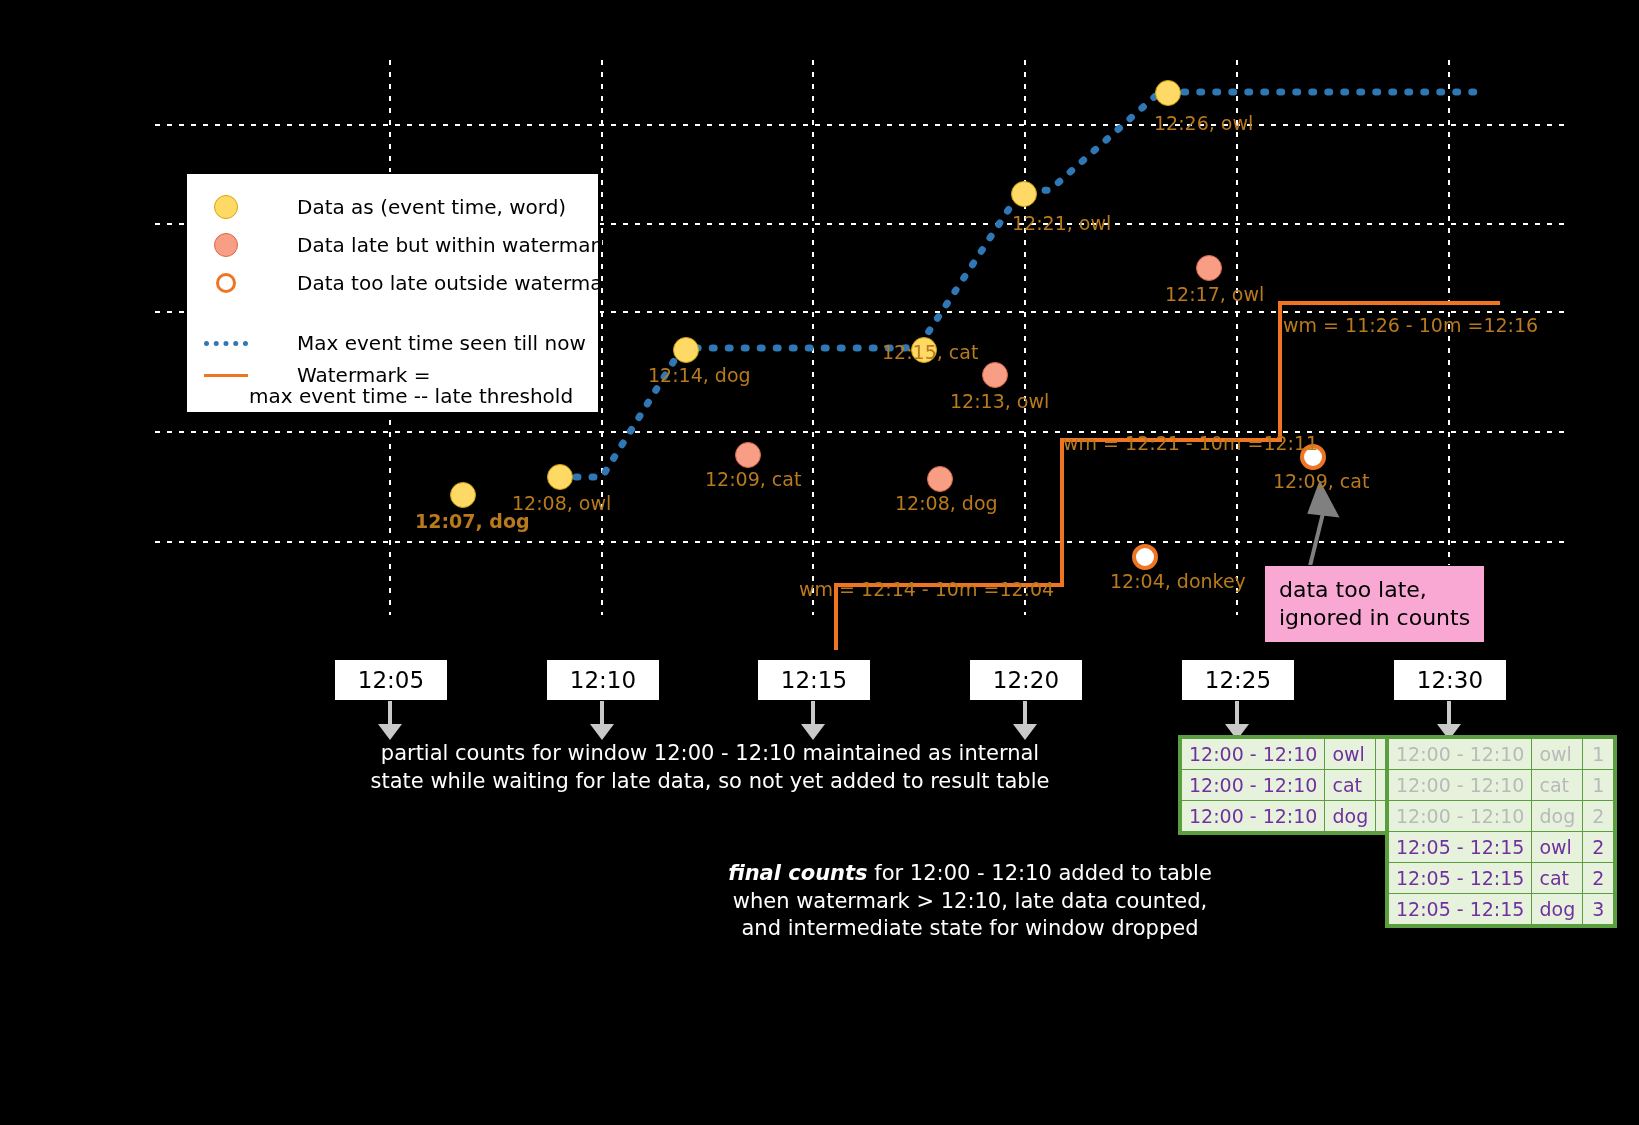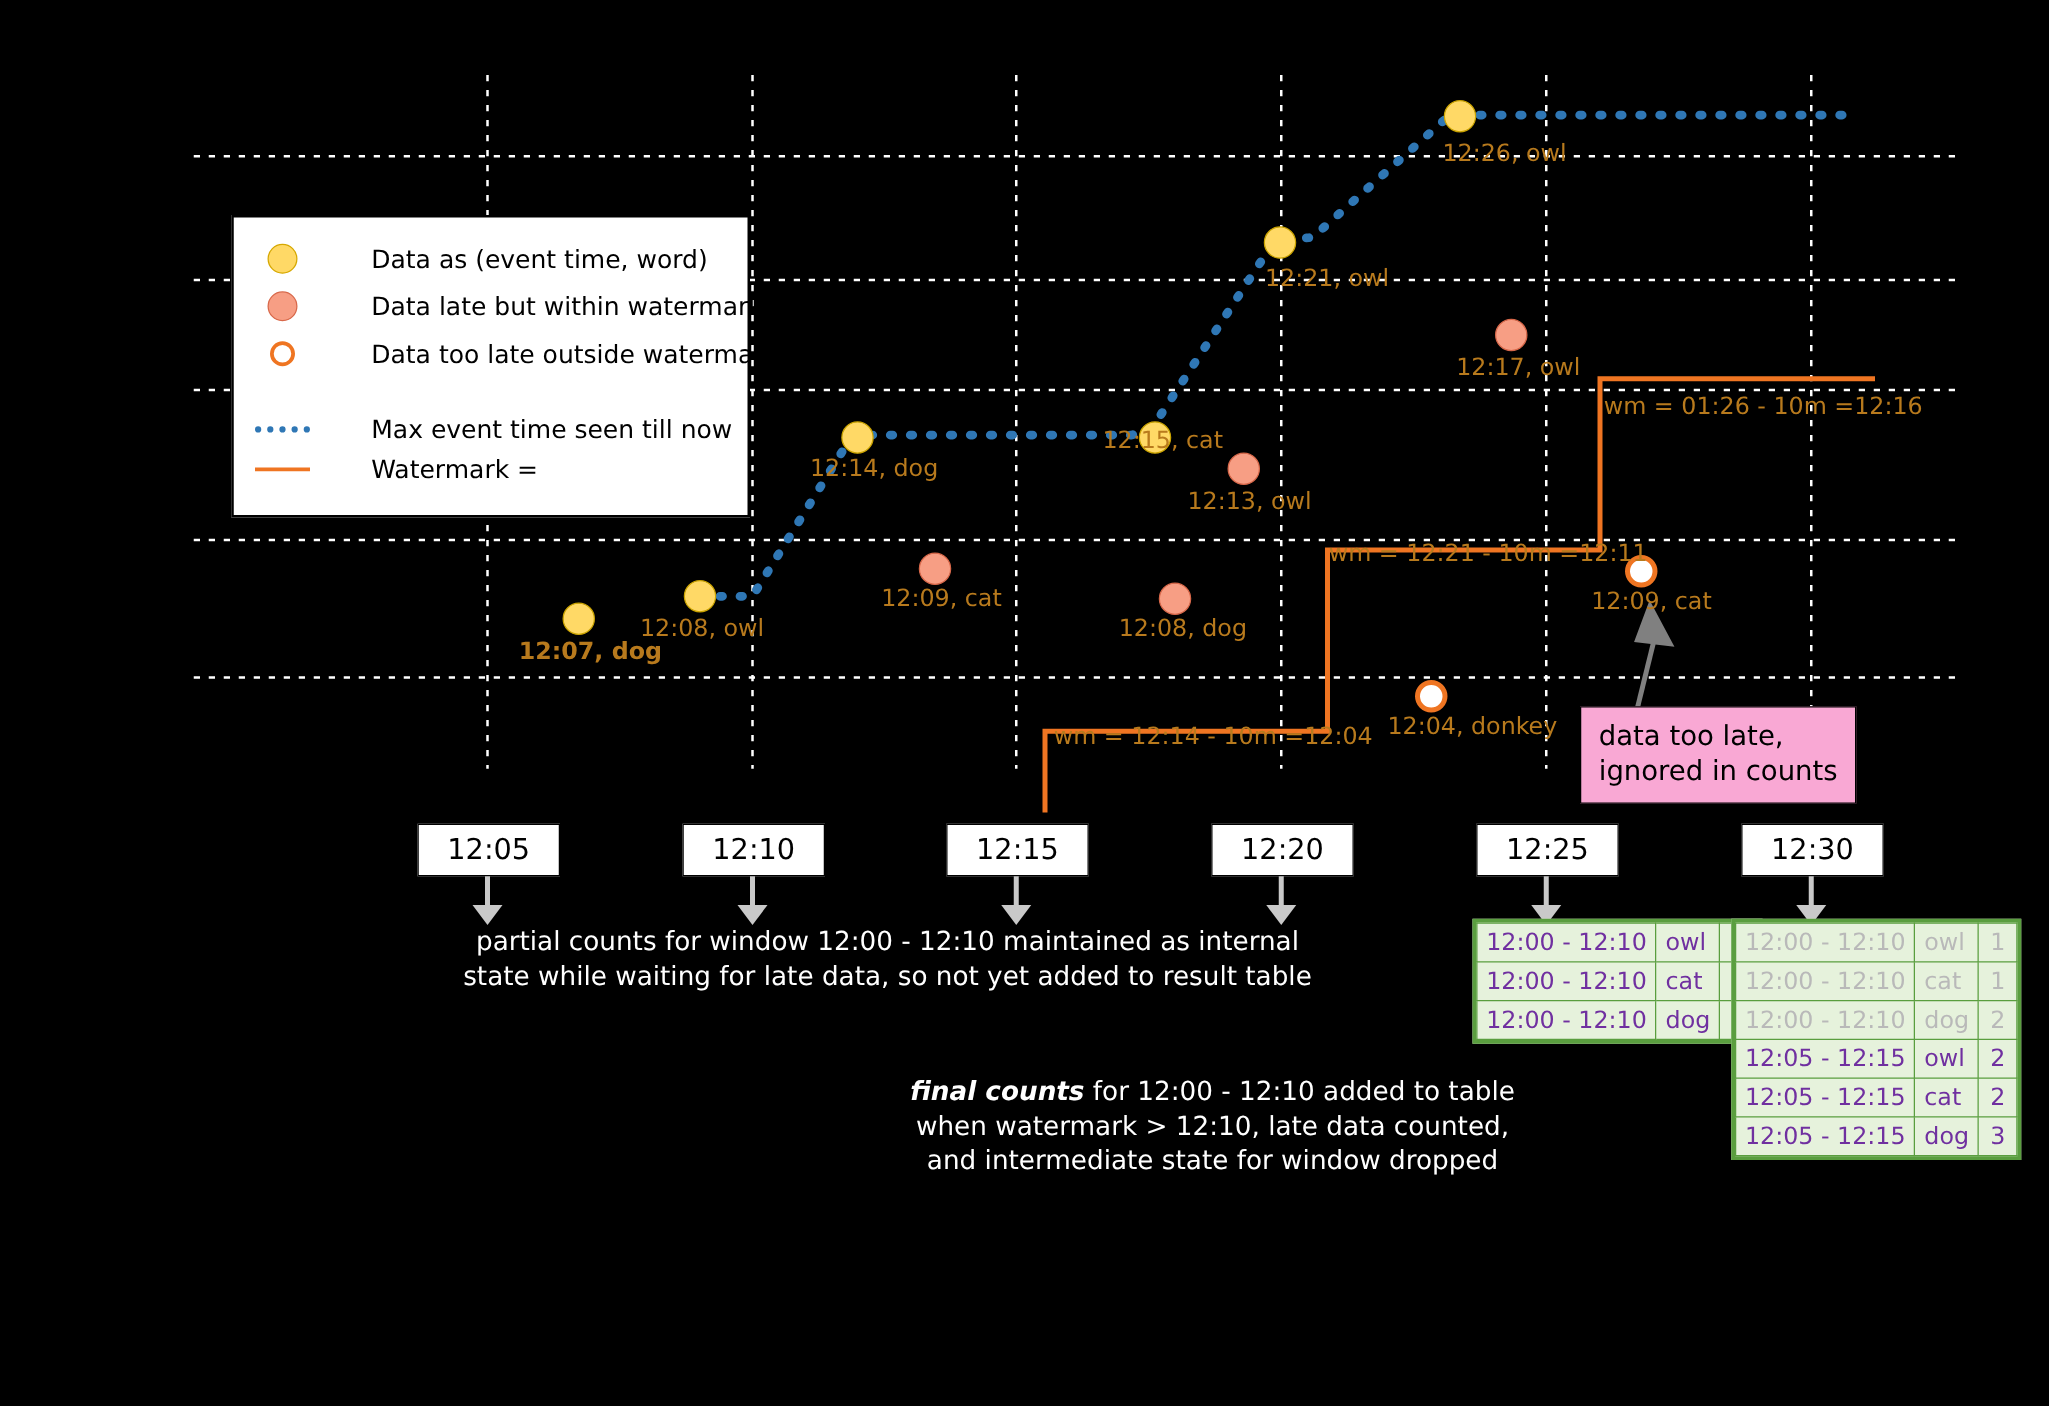--- a/index.html
+++ b/index.html
@@ -129,20 +129,21 @@
           <span class="lg-line-blue"></span>
         </span>
       <span class="lg-txt">Max event time seen till now</span>
     </div>
     <div class="lg-row" style="height:30px;">
       <span class="lg-mark">
           <span class="lg-line-orange"></span>
         </span>
       <span class="lg-txt">Watermark =</span>
     </div>
+    <div class="lg-sub">max event time -- late threshold</div>
   </div>
 
   <div class="pt yellow" style="left:450px;top:482px;"></div>
   <div class="plabel" style="left:415px;top:510px;font-weight:bold;">12:07, dog</div>
 
   <div class="pt yellow" style="left:547px;top:464px;"></div>
   <div class="plabel" style="left:512px;top:492px;">12:08, owl</div>
 
   <div class="pt yellow" style="left:673px;top:337px;"></div>
   <div class="plabel" style="left:648px;top:364px;">12:14, dog</div>
@@ -167,23 +168,23 @@
 
   <div class="pt salmon" style="left:1196px;top:255px;"></div>
   <div class="plabel" style="left:1165px;top:283px;">12:17, owl</div>
 
   <div class="pt hollow" style="left:1132px;top:544px;"></div>
   <div class="plabel" style="left:1086px;top:570px;margin-left:24px;">12:04, donkey</div>
 
   <div class="pt hollow" style="left:1300px;top:444px;"></div>
   <div class="plabel" style="left:1273px;top:470px;">12:09, cat</div>
 
-  <div class="wmlabel" style="left:843px;top:578px;text-align:right;">wm = 12:14 - 10m =12:04</div>
+  <div class="wmlabel" style="left:799px;top:578px;text-align:right;">wm = 12:14 - 10m =12:04</div>
   <div class="wmlabel" style="left:1063px;top:432px;">wm = 12:21 - 10m =12:11</div>
-  <div class="wmlabel" style="left:1283px;top:314px;">wm = 01:26 - 10m =12:16</div>
+  <div class="wmlabel" style="left:1283px;top:314px;">wm = 11:26 - 10m =12:16</div>
 
   <div class="tick" style="left:334px;top:659px;">12:05</div>
   <div class="tick" style="left:546px;top:659px;">12:10</div>
   <div class="tick" style="left:757px;top:659px;">12:15</div>
   <div class="tick" style="left:969px;top:659px;">12:20</div>
   <div class="tick" style="left:1181px;top:659px;">12:25</div>
   <div class="tick" style="left:1393px;top:659px;">12:30</div>
 
   <div class="callout" style="left:1264px;top:565px;">
     <div>data too late,</div>

